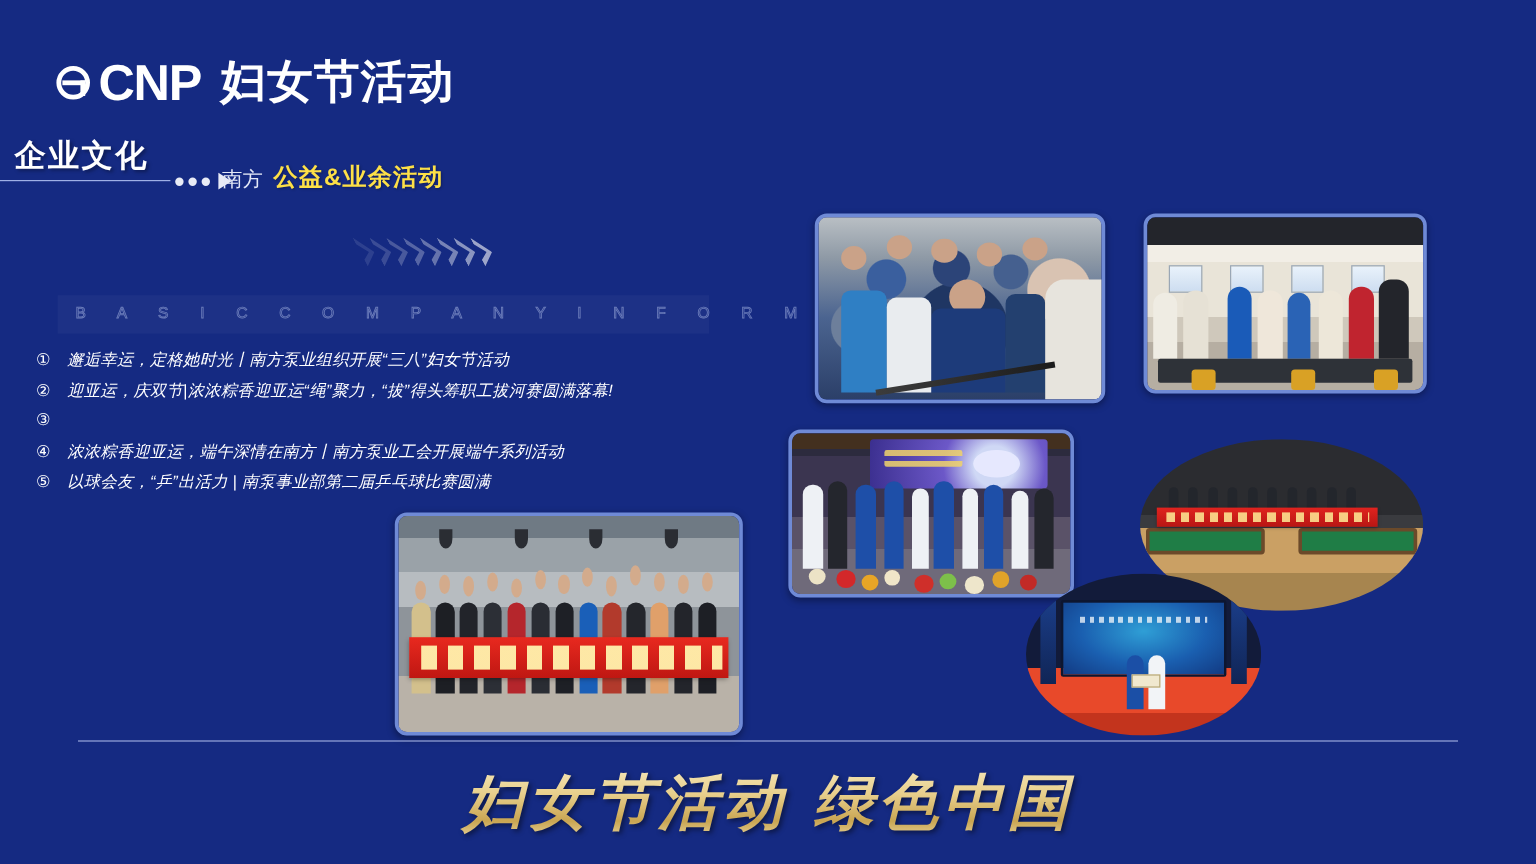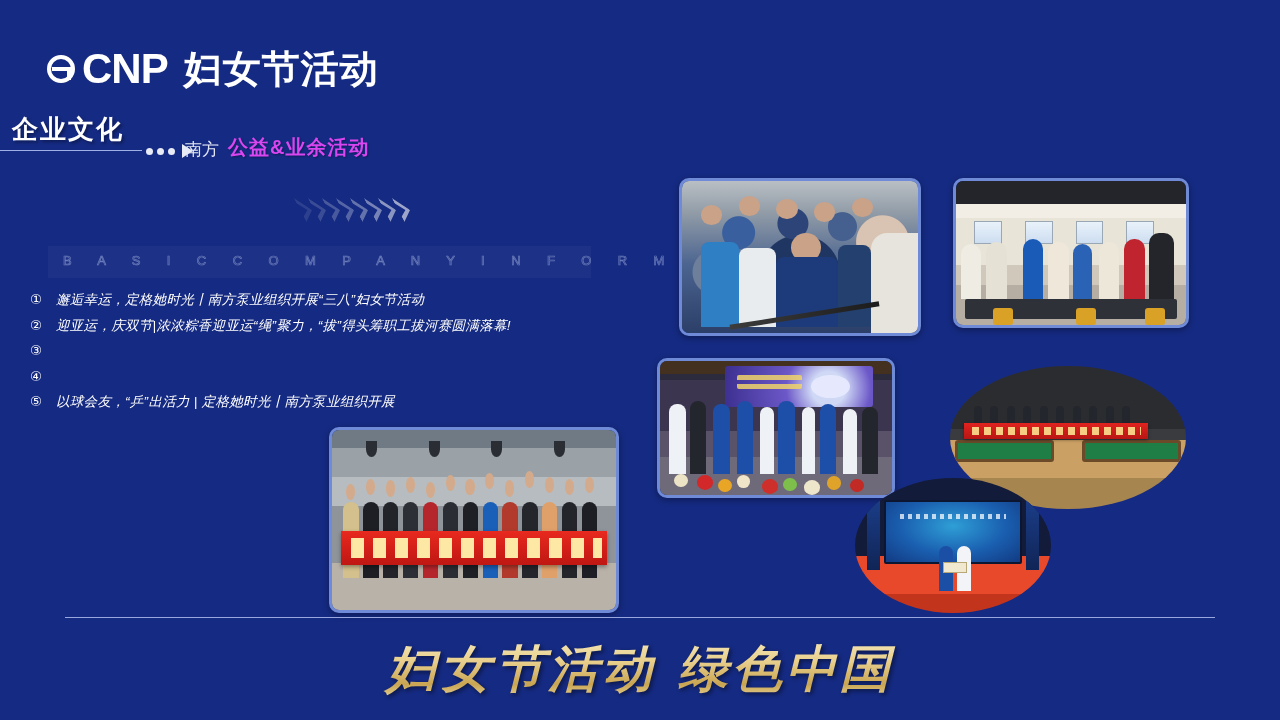--- a/index.html
+++ b/index.html
@@ -81,21 +81,21 @@
     border-left: 11px solid #e8ebf6;
     border-top: 7px solid transparent;
     border-bottom: 7px solid transparent;
   }
   #headline-sub1 {
     position: absolute; left: 185px; top: 26px;
     color: #e3e8f7; font-size: 17px; font-weight: 400; letter-spacing: 0px;
   }
   #headline-sub2 {
     position: absolute; left: 228px; top: 22px;
-    color: #d946ef; font-size: 20px; font-weight: 700; letter-spacing: 1px;
+    color: #fde047; font-size: 20px; font-weight: 700; letter-spacing: 1px;
     text-shadow: 1px 1px 2px rgba(0,0,0,.3);
   }
 
   
   #chevrons {
     position: absolute; left: 300px; top: 198px;
     display: flex; align-items: center; gap: 2px;
   }
   #chevrons span {
     display: block; width: 12px; height: 24px;
@@ -355,24 +355,25 @@
     </div>
     <div class="row">
       <span class="num">②</span>
       <span class="txt">迎亚运，庆双节|浓浓粽香迎亚运“绳”聚力，“拔”得头筹职工拔河赛圆满落幕!</span>
     </div>
     <div class="row">
       <span class="num">③</span>
     </div>
     <div class="row">
       <span class="num">④</span>
+      <span class="txt">浓浓粽香迎亚运，端午深情在南方丨南方泵业工会开展端午系列活动</span>
     </div>
     <div class="row">
       <span class="num">⑤</span>
-      <span class="txt">以球会友，“乒”出活力 | 定格她时光丨南方泵业组织开展</span>
+      <span class="txt">以球会友，“乒”出活力 | 南泵事业部第二届乒乓球比赛圆满</span>
     </div>
   </div>
 
   <div class="photo rect" style="left:679px; top:178px; width:242px; height:158px;">
     <div class="scene scene-tug">
       <span class="head" style="left:8%;  top:16%; width:9%;  height:13%;"></span>
       <span class="head" style="left:24%; top:10%; width:9%;  height:13%;"></span>
       <span class="head" style="left:40%; top:12%; width:9%;  height:13%;"></span>
       <span class="head" style="left:56%; top:14%; width:9%;  height:13%;"></span>
       <span class="head" style="left:72%; top:11%; width:9%;  height:13%;"></span>

